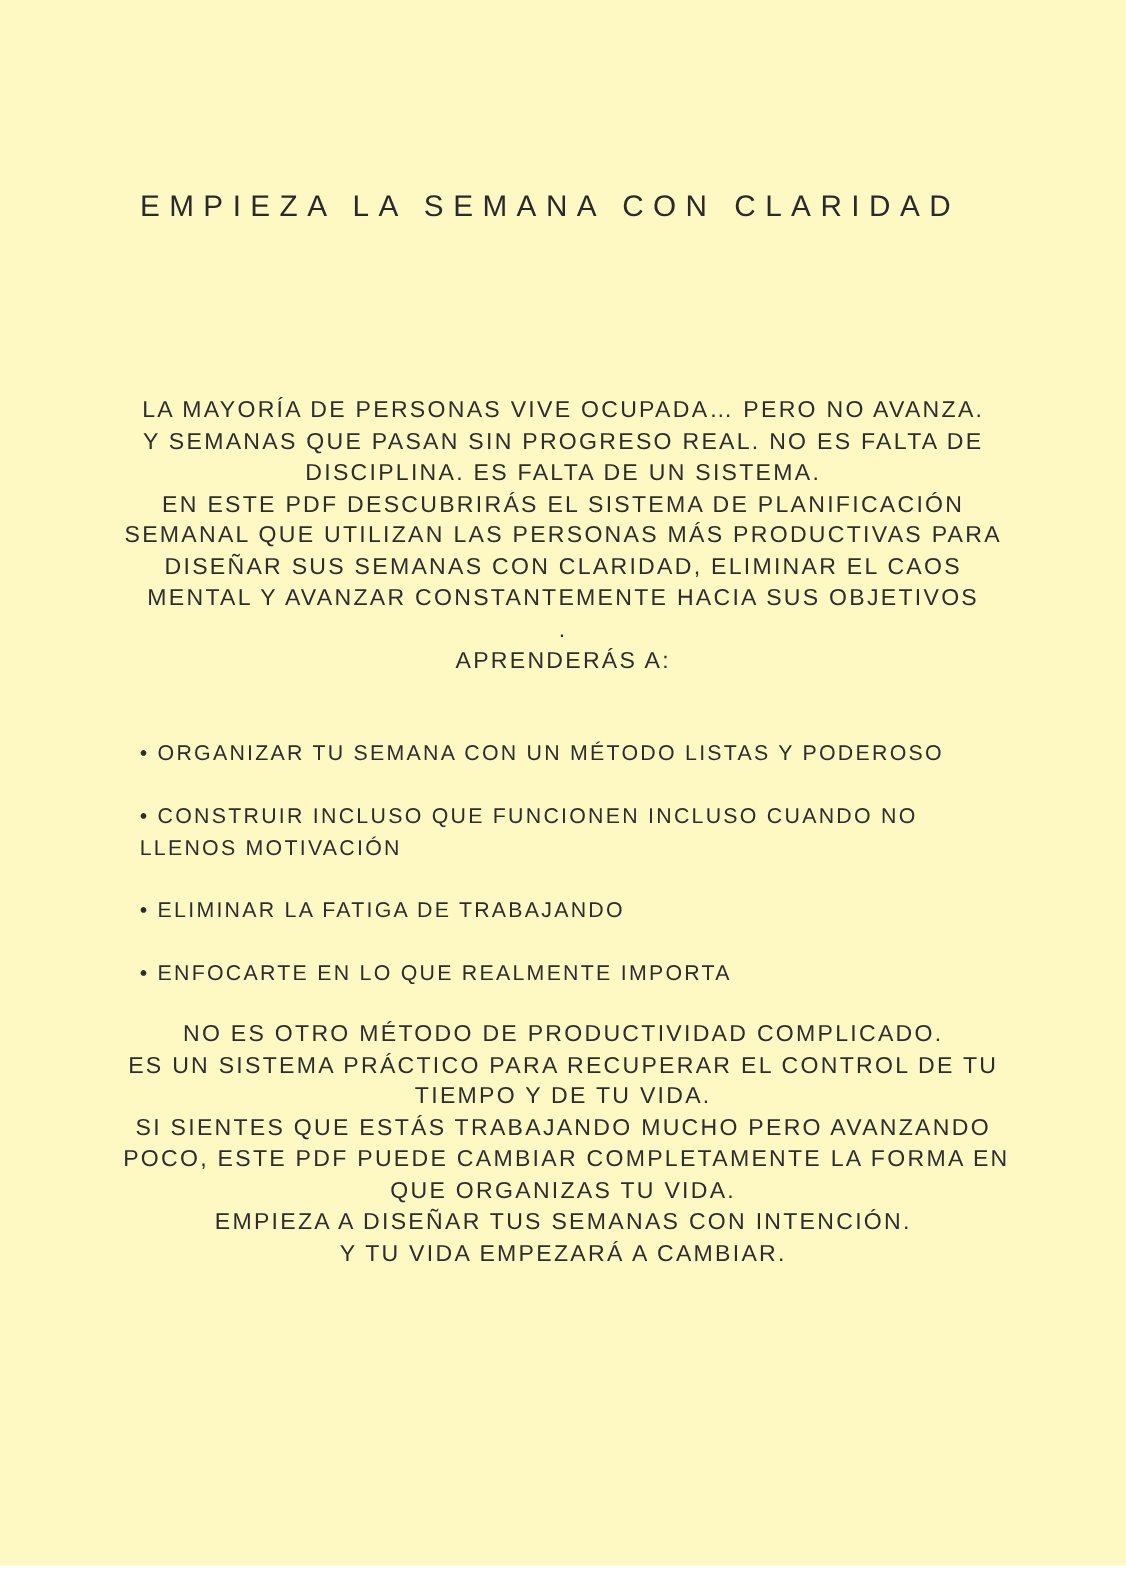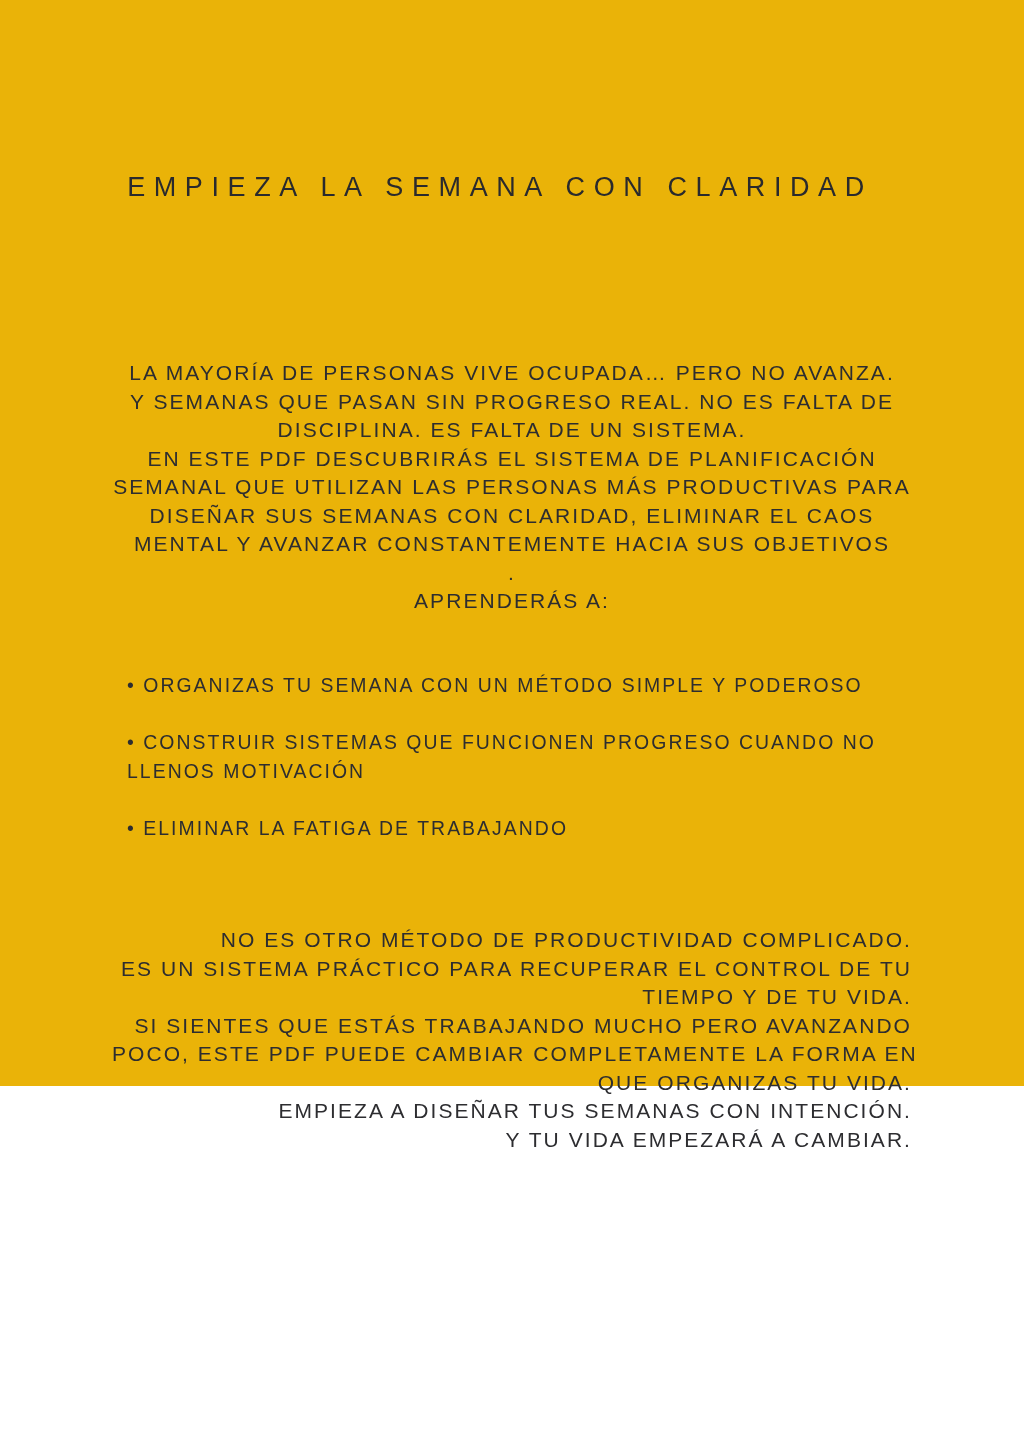--- a/index.html
+++ b/index.html
@@ -13,22 +13,22 @@
       position: relative;
       overflow: hidden;
       font-family: "Liberation Sans", "DejaVu Sans", sans-serif;
       color: #2b2b2e;
     }
     .page {
       position: absolute;
       left: 0;
       top: 0;
       width: 1024px;
-      height: 1086px;
-      background: #eab308;
+      height: 1423px;
+      background: #fef9c3;
     }
     .title {
       position: absolute;
       left: 0;
       width: 1000px;
       top: 170px;
       text-align: center;
       font-size: 27px;
       letter-spacing: 8.6px;
       font-weight: 400;
@@ -54,21 +54,21 @@
       left: 127px;
       width: 800px;
       top: 671px;
       font-size: 19.4px;
       letter-spacing: 2.05px;
       line-height: 28.5px;
       color: #2d2d30;
     }
     .bullet-item { display: block; }
     .bullet-item + .bullet-item { margin-top: 28.5px; }
-    .closing { top: 926px; text-align: right; }
+    .closing { top: 926px; }
   </style>
 </head>
 <body>
 
 <div class="page">
 
   <div class="title">EMPIEZA LA SEMANA CON CLARIDAD</div>
 
   <div class="block center intro">
     <span class="line">LA MAYORÍA DE PERSONAS VIVE OCUPADA… PERO NO AVANZA.</span>
@@ -77,28 +77,31 @@
     <span class="line">EN ESTE PDF DESCUBRIRÁS EL SISTEMA DE PLANIFICACIÓN</span>
     <span class="line">SEMANAL QUE UTILIZAN LAS PERSONAS MÁS PRODUCTIVAS PARA</span>
     <span class="line">DISEÑAR SUS SEMANAS CON CLARIDAD, ELIMINAR EL CAOS</span>
     <span class="line">MENTAL Y AVANZAR CONSTANTEMENTE HACIA SUS OBJETIVOS</span>
     <span class="line">.</span>
     <span class="line">APRENDERÁS A:</span>
   </div>
 
   <div class="bullets">
     <div class="bullet-item">
-      <span class="line">• ORGANIZAS TU SEMANA CON UN MÉTODO SIMPLE Y PODEROSO</span>
+      <span class="line">• ORGANIZAR TU SEMANA CON UN MÉTODO LISTAS Y PODEROSO</span>
     </div>
     <div class="bullet-item">
-      <span class="line">• CONSTRUIR SISTEMAS QUE FUNCIONEN PROGRESO CUANDO NO</span>
+      <span class="line">• CONSTRUIR INCLUSO QUE FUNCIONEN INCLUSO CUANDO NO</span>
       <span class="line">LLENOS MOTIVACIÓN</span>
     </div>
     <div class="bullet-item">
       <span class="line">• ELIMINAR LA FATIGA DE TRABAJANDO</span>
+    </div>
+    <div class="bullet-item">
+      <span class="line">• ENFOCARTE EN LO QUE REALMENTE IMPORTA</span>
     </div>
   </div>
 
   <div class="block center closing">
     <span class="line">NO ES OTRO MÉTODO DE PRODUCTIVIDAD COMPLICADO.</span>
     <span class="line">ES UN SISTEMA PRÁCTICO PARA RECUPERAR EL CONTROL DE TU</span>
     <span class="line">TIEMPO Y DE TU VIDA.</span>
     <span class="line">SI SIENTES QUE ESTÁS TRABAJANDO MUCHO PERO AVANZANDO</span>
     <span class="line">POCO, ESTE PDF PUEDE CAMBIAR COMPLETAMENTE LA FORMA EN</span>
     <span class="line">QUE ORGANIZAS TU VIDA.</span>

